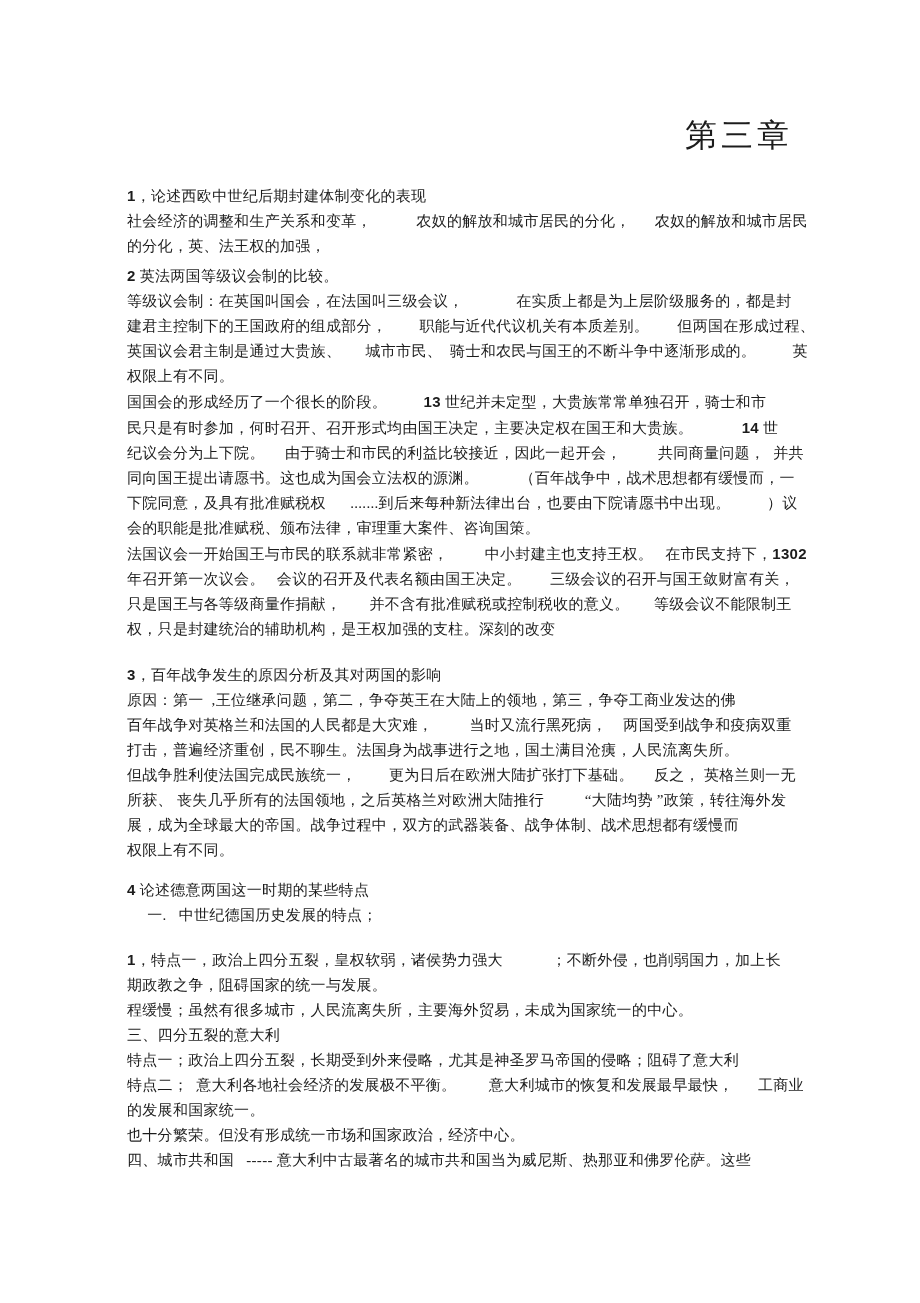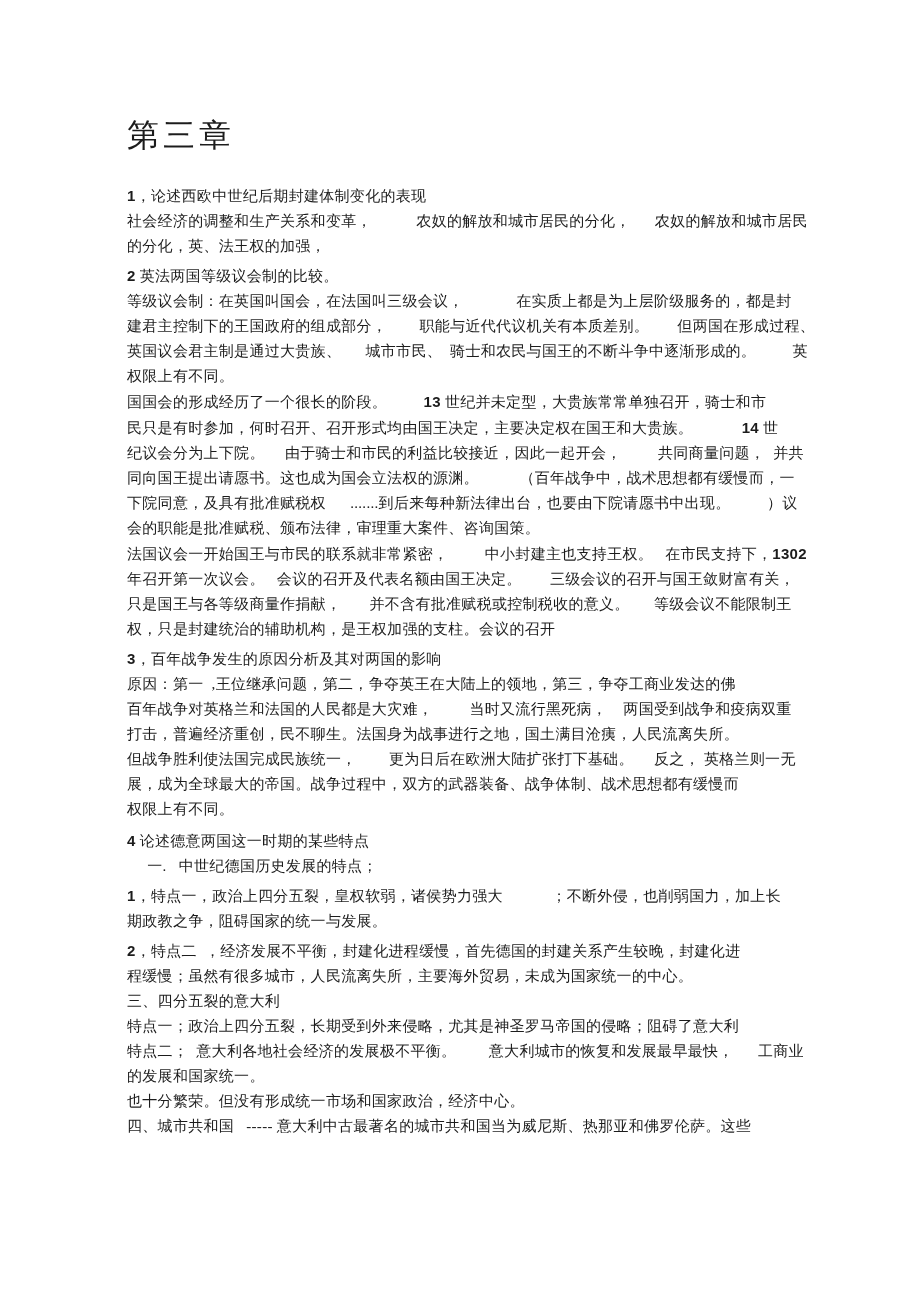--- a/index.html
+++ b/index.html
@@ -13,21 +13,21 @@
     height: 1303px;
     margin: 0;
     background: #ffffff;
     box-sizing: border-box;
     padding: 116px 127px 0 127px;
     overflow: hidden;
     font-family: "Liberation Serif", "DejaVu Serif", serif;
     color: #1c1c1c;
   }
   .title {
-    text-align: left;
+    text-align: right;
     font-size: 32px;
     font-weight: 400;
     line-height: 38px;
     letter-spacing: 4px;
     margin: 0 0 29px 0;
     white-space: pre;
   }
   .doc-body {
     width: 666px;
   }
@@ -62,33 +62,33 @@
       <div class="line"><span class="cn">权限上有不同。</span></div>
       <div class="line"><span class="cn">国国会的形成经历了一个很长的阶段。         </span><span class="num">13</span><span class="cn"> 世纪并未定型，大贵族常常单独召开，骑士和市</span></div>
       <div class="line"><span class="cn">民只是有时参加，何时召开、召开形式均由国王决定，主要决定权在国王和大贵族。            </span><span class="num">14</span><span class="cn"> 世</span></div>
       <div class="line"><span class="cn">纪议会分为上下院。     由于骑士和市民的利益比较接近，因此一起开会，         共同商量问题，  并共</span></div>
       <div class="line"><span class="cn">同向国王提出请愿书。这也成为国会立法权的源渊。          （百年战争中，战术思想都有缓慢而，一</span></div>
       <div class="line"><span class="cn">下院同意，及具有批准赋税权      .......到后来每种新法律出台，也要由下院请愿书中出现。         ）议</span></div>
       <div class="line"><span class="cn">会的职能是批准赋税、颁布法律，审理重大案件、咨询国策。</span></div>
       <div class="line"><span class="cn">法国议会一开始国王与市民的联系就非常紧密，         中小封建主也支持王权。   在市民支持下，</span><span class="num">1302</span></div>
       <div class="line"><span class="cn">年召开第一次议会。   会议的召开及代表名额由国王决定。       三级会议的召开与国王敛财富有关，</span></div>
       <div class="line"><span class="cn">只是国王与各等级商量作捐献，       并不含有批准赋税或控制税收的意义。      等级会议不能限制王</span></div>
-      <div class="line"><span class="cn">权，只是封建统治的辅助机构，是王权加强的支柱。会议的召开</span></div>
-      <div class="line" style="margin-top: 4px;"><span class="num">3</span><span class="cn">，百年战争发生的原因分析及其对两国的影响</span></div>
+      <div class="line"><span class="cn">权，只是封建统治的辅助机构，是王权加强的支柱。深刻的改变</span></div>
+      <div class="line" style="margin-top: 20px;"><span class="num">3</span><span class="cn">，百年战争发生的原因分析及其对两国的影响</span></div>
       <div class="line"><span class="cn">原因：第一  ,王位继承问题，第二，争夺英王在大陆上的领地，第三，争夺工商业发达的佛</span></div>
       <div class="line"><span class="cn">百年战争对英格兰和法国的人民都是大灾难，         当时又流行黑死病，    两国受到战争和疫病双重</span></div>
       <div class="line"><span class="cn">打击，普遍经济重创，民不聊生。法国身为战事进行之地，国土满目沧痍，人民流离失所。</span></div>
       <div class="line"><span class="cn">但战争胜利使法国完成民族统一，        更为日后在欧洲大陆扩张打下基础。     反之， 英格兰则一无</span></div>
+      <div class="line"><span class="cn">所获、 丧失几乎所有的法国领地，之后英格兰对欧洲大陆推行          “大陆均势 ”政策，转往海外发</span></div>
       <div class="line"><span class="cn">展，成为全球最大的帝国。战争过程中，双方的武器装备、战争体制、战术思想都有缓慢而</span></div>
       <div class="line"><span class="cn">权限上有不同。</span></div>
-      <div class="line" style="margin-top: 6px;"><span class="num">4</span><span class="cn"> 论述德意两国这一时期的某些特点</span></div>
+      <div class="line" style="margin-top: 14px;"><span class="num">4</span><span class="cn"> 论述德意两国这一时期的某些特点</span></div>
       <div class="line"><span class="cn">     一.   中世纪德国历史发展的特点；</span></div>
-      <div class="line" style="margin-top: 4px;"><span class="num">1</span><span class="cn">，特点一，政治上四分五裂，皇权软弱，诸侯势力强大            ；不断外侵，也削弱国力，加上长</span></div>
+      <div class="line" style="margin-top: 19px;"><span class="num">1</span><span class="cn">，特点一，政治上四分五裂，皇权软弱，诸侯势力强大            ；不断外侵，也削弱国力，加上长</span></div>
       <div class="line"><span class="cn">期政教之争，阻碍国家的统一与发展。</span></div>
-      <div class="line" style="margin-top: 4px;"><span class="num">2</span><span class="cn">，特点二  ，经济发展不平衡，封建化进程缓慢，首先德国的封建关系产生较晚，封建化进</span></div>
       <div class="line"><span class="cn">程缓慢；虽然有很多城市，人民流离失所，主要海外贸易，未成为国家统一的中心。</span></div>
       <div class="line"><span class="cn">三、四分五裂的意大利</span></div>
       <div class="line"><span class="cn">特点一；政治上四分五裂，长期受到外来侵略，尤其是神圣罗马帝国的侵略；阻碍了意大利</span></div>
       <div class="line"><span class="cn">特点二；  意大利各地社会经济的发展极不平衡。        意大利城市的恢复和发展最早最快，      工商业</span></div>
       <div class="line"><span class="cn">的发展和国家统一。</span></div>
       <div class="line"><span class="cn">也十分繁荣。但没有形成统一市场和国家政治，经济中心。</span></div>
       <div class="line"><span class="cn">四、城市共和国   ----- 意大利中古最著名的城市共和国当为威尼斯、热那亚和佛罗伦萨。这些</span></div>
     </div>
 </div>
 

